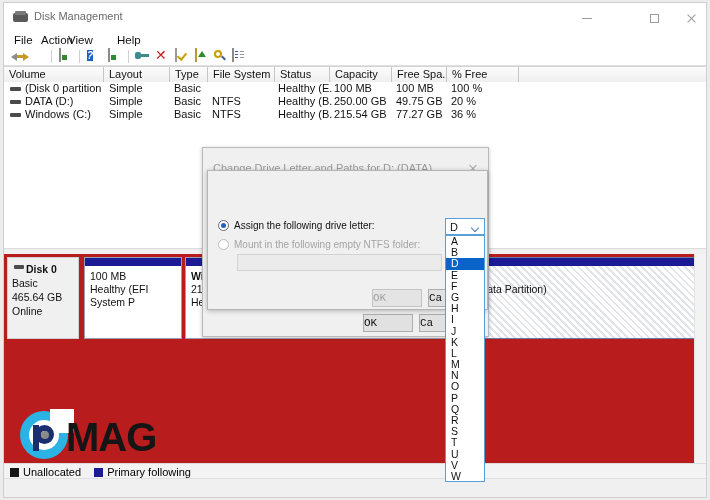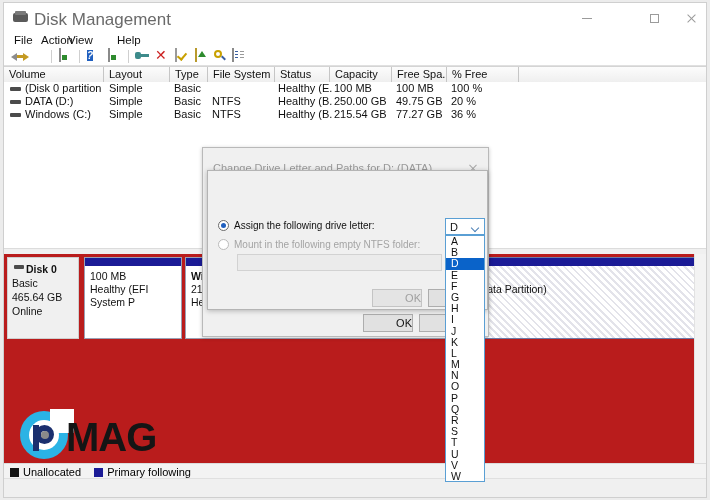--- a/index.html
+++ b/index.html
@@ -21,21 +21,21 @@
   
   .titlebar{
     position:absolute;left:0;top:0;right:0;height:30px;
     background:#ffffff;
   }
   .tb-icon{
     position:absolute;left:9px;top:8px;width:15px;height:14px;
   }
   .tb-title{
     position:absolute;left:30px;top:7px;
-    font-size:17px;color:#6a6a6a;white-space:nowrap;
+    font-size:11px;color:#6a6a6a;white-space:nowrap;
   }
   .tb-btn{
     position:absolute;top:0;width:46px;height:30px;
     display:flex;align-items:center;justify-content:center;
     color:#9b9b9b;font-size:13px;
   }
   .tb-min{left:560px;} .tb-max{left:627px;} .tb-close{left:664px;}
   .gl-min{display:block;width:10px;height:1px;background:#9b9b9b;}
   .gl-max{display:block;width:9px;height:9px;border:1px solid #9b9b9b;box-sizing:border-box;}
   .gl-close{position:relative;width:11px;height:11px;}
@@ -212,23 +212,23 @@
     display:flex;align-items:center;justify-content:center;
   }
   .xglyph{position:relative;width:10px;height:10px;}
   .xglyph:before,.xglyph:after{content:"";position:absolute;left:0;top:4.5px;width:10px;height:1px;background:#6a6a6a;}
   .xglyph:before{transform:rotate(45deg);} .xglyph:after{transform:rotate(-45deg);}
   .xglyph.dim:before,.xglyph.dim:after{background:#a8a8a8;}
 
   .dlg-outer-body{position:absolute;left:0;top:24px;right:0;bottom:0;background:#f0f0f0;}
 
   .btn{
-    position:absolute;height:18px;line-height:17px;text-align:right;
+    position:absolute;height:18px;line-height:17px;text-align:left;
     background:#e1e1e1;border:1px solid #adadad;box-sizing:border-box;
-    font-size:11px;color:#111;
+    font-size:11px;color:#111;font-family:Liberation Mono, monospace;
   }
   .btn.dis{color:#a0a0a0;background:#e4e4e4;border-color:#c4c4c4;}
 
   
   .dlg-inner{
     position:absolute;left:203px;top:167px;width:281px;height:140px;
     background:#f0f0f0;border:1px solid #b4b4b4;box-sizing:border-box;
     box-shadow:0 1px 5px rgba(0,0,0,.25);
   }
   .dlg-inner-tb{position:absolute;left:0;top:0;right:0;height:23px;background:#f0f0f0;}

